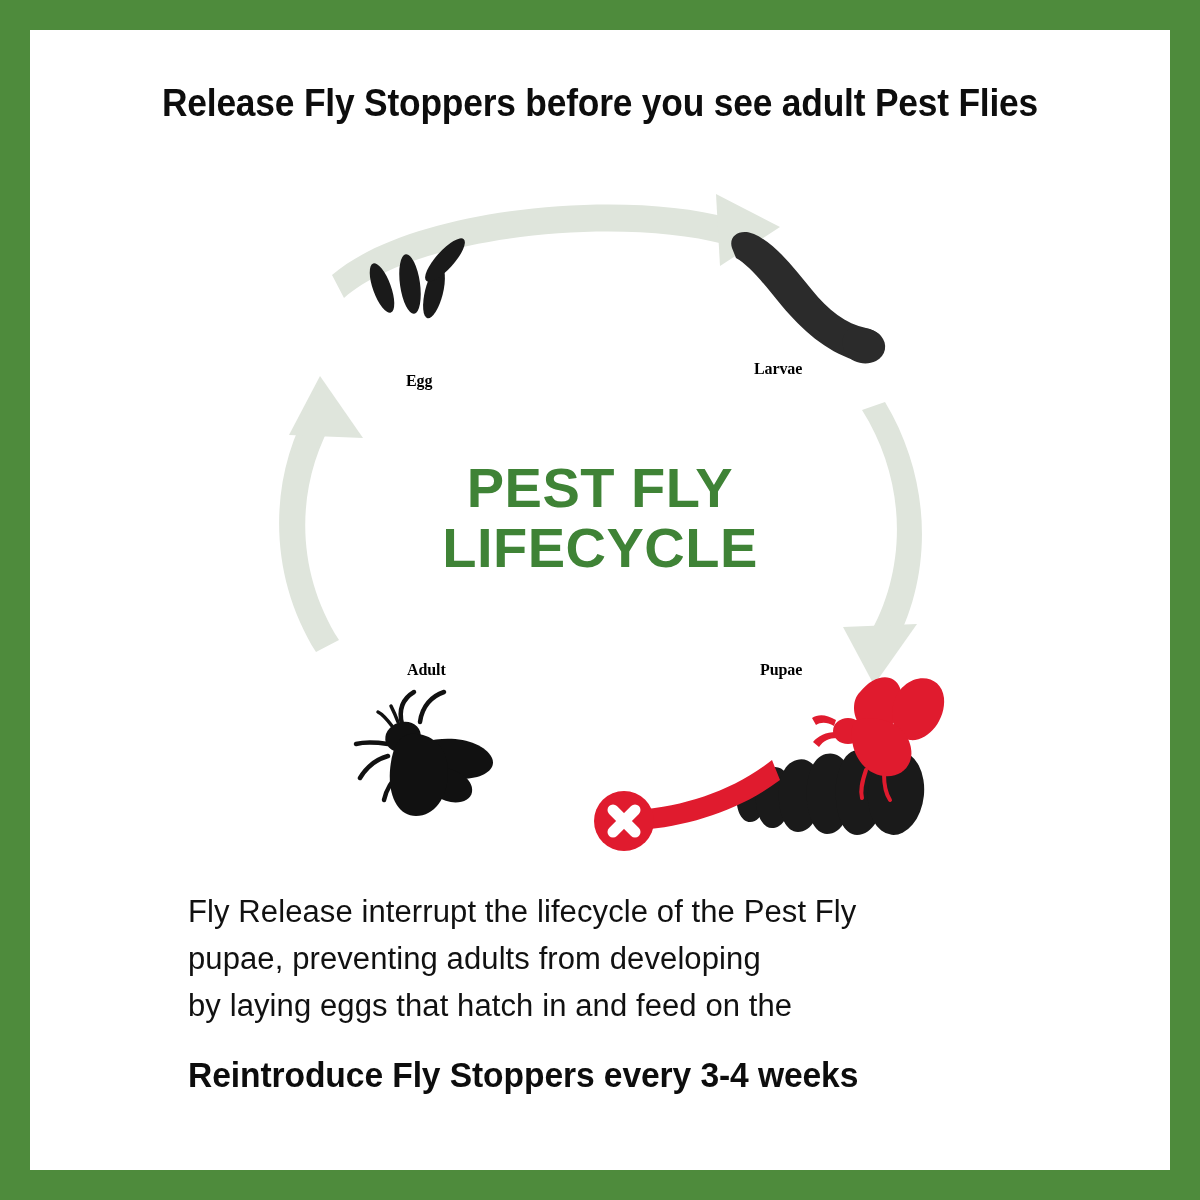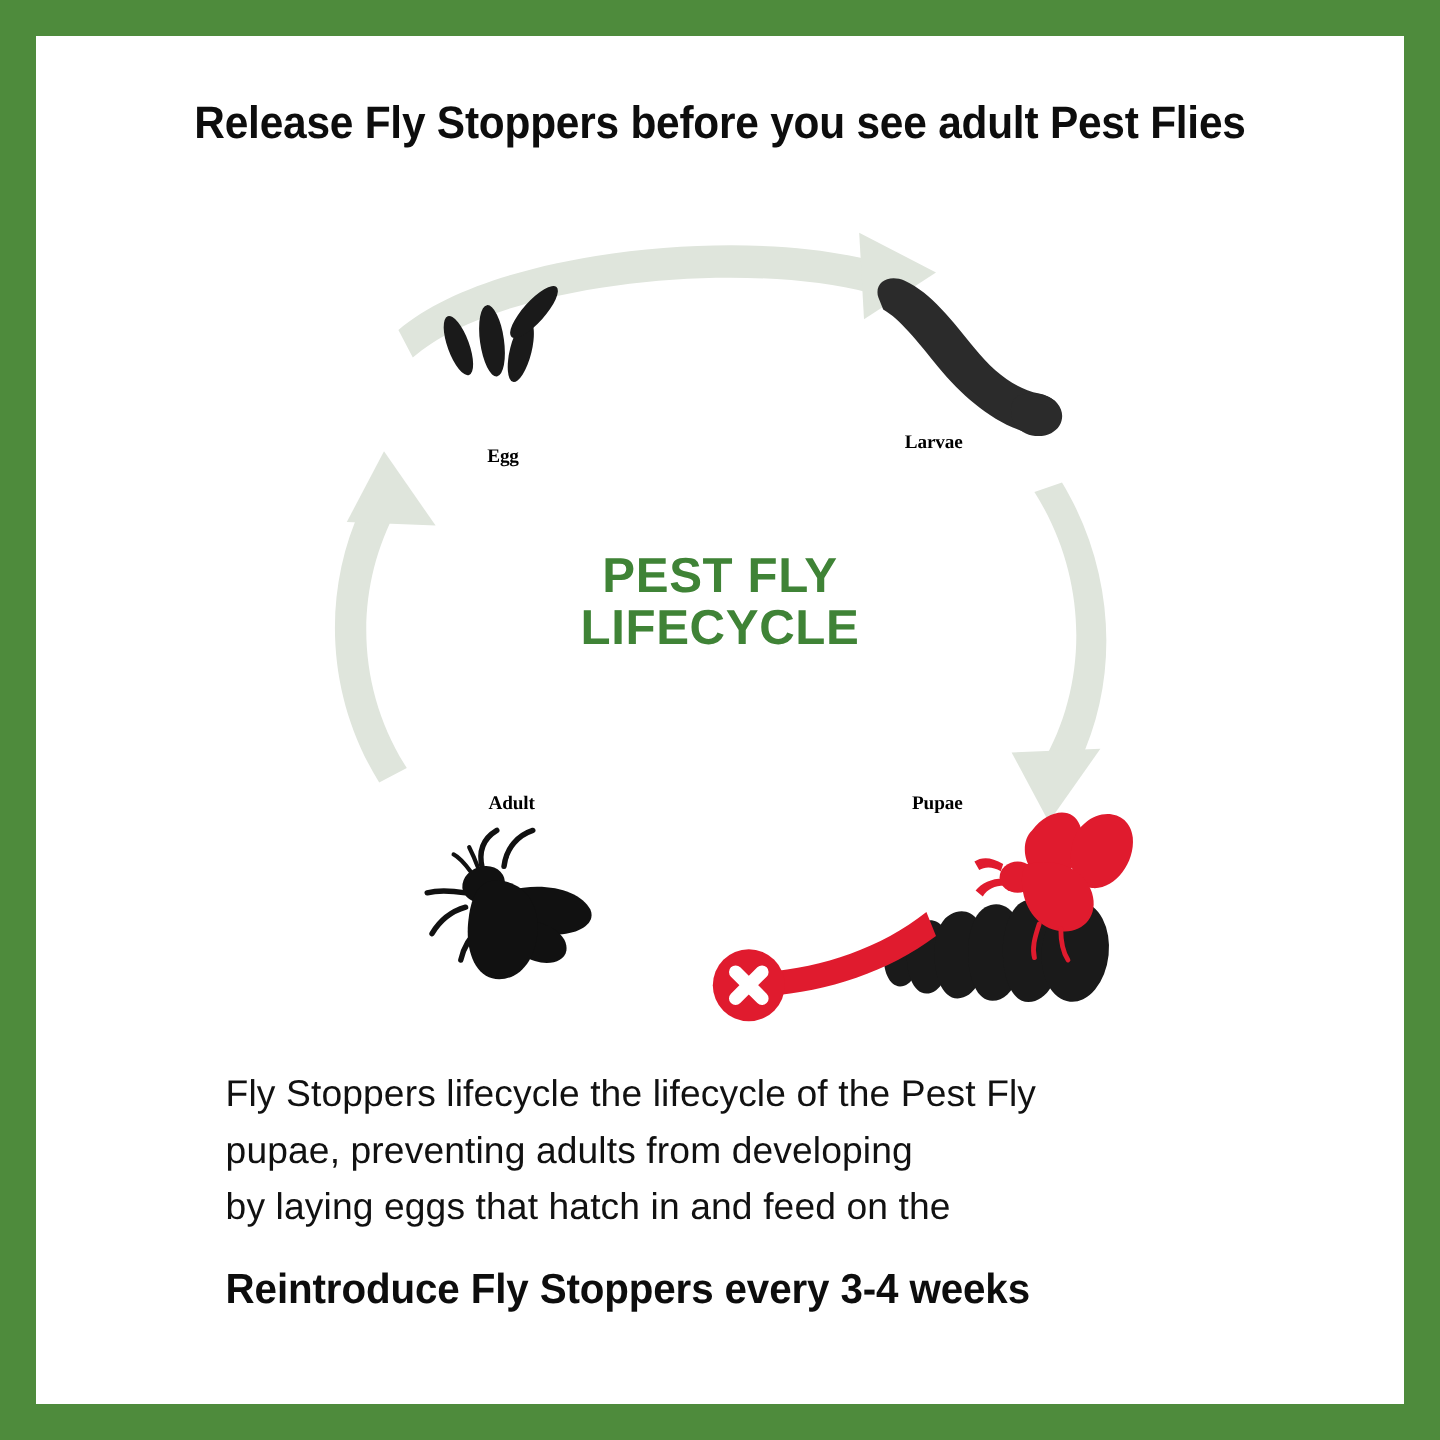--- a/index.html
+++ b/index.html
@@ -79,21 +79,21 @@
 
   
   .center-title {
     position: absolute;
     left: 0;
     top: 278px;
     width: 760px;
     text-align: center;
     font-family: "Liberation Sans", sans-serif;
     font-weight: bold;
-    font-size: 41px;
+    font-size: 56px;
     line-height: 1.07;
     letter-spacing: 0.5px;
     color: #3f8336;
   }
   .center-title span { display: block; }
 
   
   .body-copy {
     position: absolute;
     left: 158px;
@@ -281,21 +281,21 @@
       <div class="stage-label label-pupae">Pupae</div>
       <div class="stage-label label-adult">Adult</div>
 
       <div class="center-title">
         <span>PEST FLY</span>
         <span>LIFECYCLE</span>
       </div>
     </div>
 
     <div class="body-copy">
-      <span>Fly Stoppers lifecycle the lifecycle of the Pest Fly</span>
+      <span>Fly Release interrupt the lifecycle of the Pest Fly</span>
       <span>pupae, preventing adults from developing</span>
       <span>by laying eggs that hatch in and feed on the</span>
     </div>
 
     <div class="footer-line">Reintroduce Fly Stoppers every 3-4 weeks</div>
 
   </div>
 </div>
 
 </body></html>

